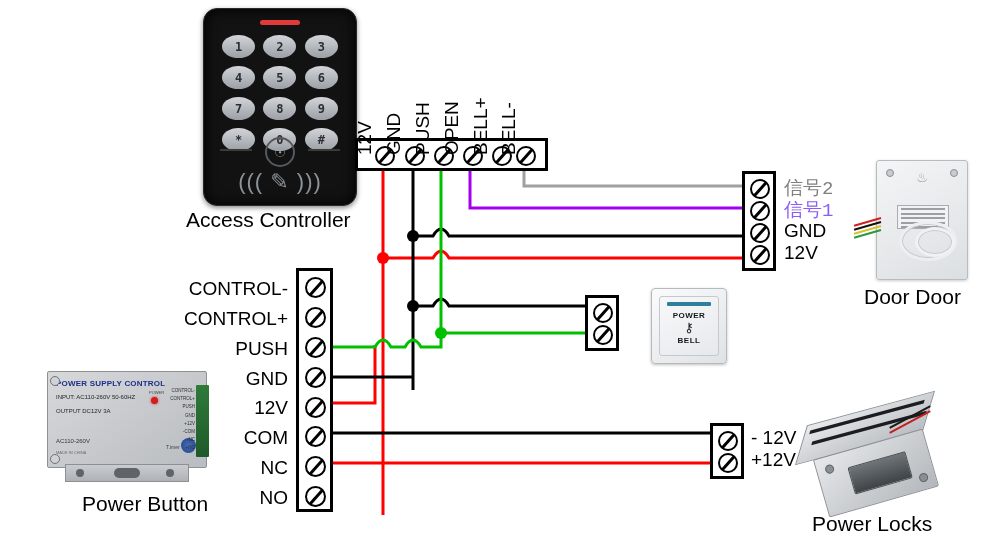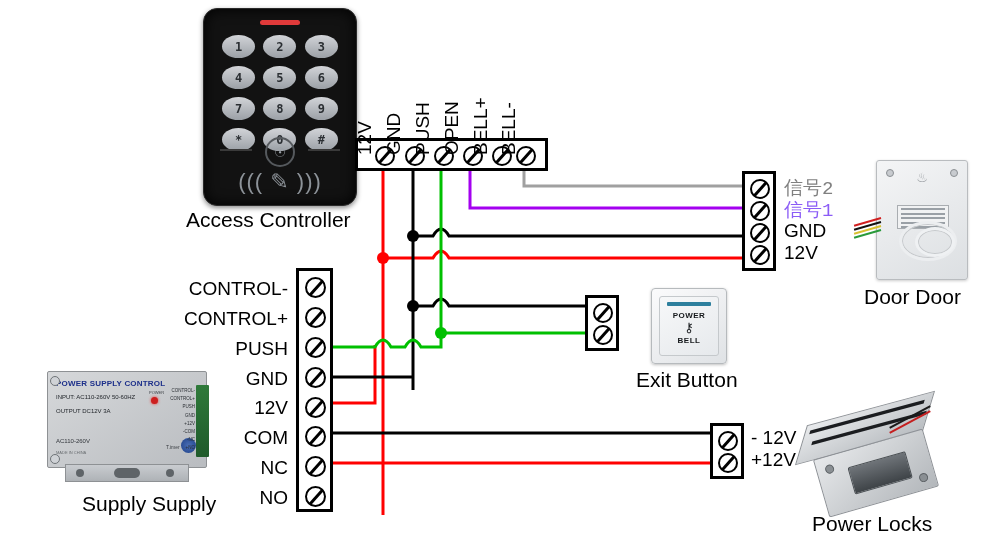--- a/index.html
+++ b/index.html
@@ -262,21 +262,21 @@
       <div class="psu-green"></div>
       <div class="psu-screw" style="top:4px;"></div>
       <div class="psu-screw" style="top:82px;"></div>
     </div>
     <div class="psu-plate">
       <div class="psu-hole" style="left:10px;"></div>
       <div class="psu-slot"></div>
       <div class="psu-hole" style="left:100px;"></div>
     </div>
   </div>
-  <div class="dev-label" style="left:82px;top:492px;">Supply Supply</div>
+  <div class="dev-label" style="left:82px;top:492px;">Power Button</div>
 
   <div class="tblock" style="left:742px;top:171px;width:34px;height:100px;">
     <div class="screw" style="left:5px;top:5px;width:20px;height:20px;"></div>
     <div class="screw" style="left:5px;top:27px;width:20px;height:20px;"></div>
     <div class="screw" style="left:5px;top:49px;width:20px;height:20px;"></div>
     <div class="screw" style="left:5px;top:71px;width:20px;height:20px;"></div>
   </div>
   <div class="tlabel cjk" style="left:784px;top:175px;color:#808080;">信号2</div>
   <div class="tlabel cjk" style="left:784px;top:197px;color:#8b5cf6;">信号1</div>
   <div class="tlabel" style="left:784px;top:220px;">GND</div>
@@ -310,21 +310,20 @@
   </div>
 
   <div class="exitdev">
     <div class="exit-face">
       <div class="exit-bar"></div>
       <div class="exit-door">POWER</div>
       <div class="exit-key">⚷</div>
       <div class="exit-exit">BELL</div>
     </div>
   </div>
-  <div class="dev-label" style="left:636px;top:368px;">Exit Button</div>
 
   <div class="tblock" style="left:710px;top:423px;width:34px;height:56px;">
     <div class="screw" style="left:5px;top:5px;width:20px;height:20px;"></div>
     <div class="screw" style="left:5px;top:27px;width:20px;height:20px;"></div>
   </div>
   <div class="tlabel" style="left:751px;top:427px;">- 12V</div>
   <div class="tlabel" style="left:751px;top:449px;">+12V</div>
 
   <div class="lockwrap">
     <div class="lk-mag"></div>

